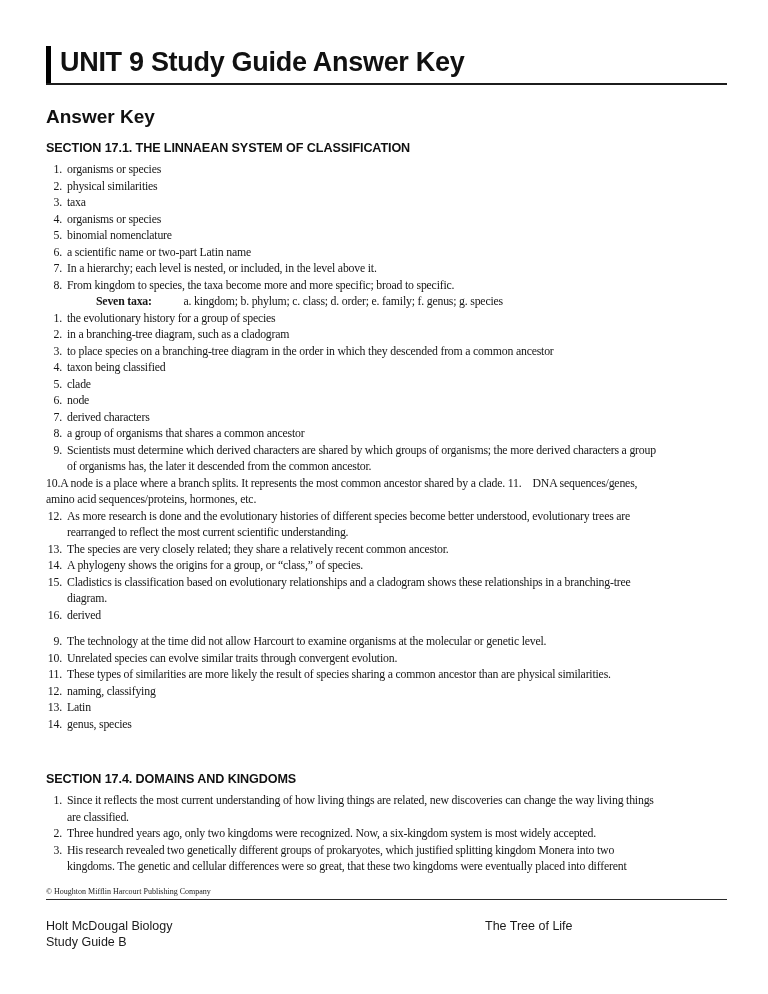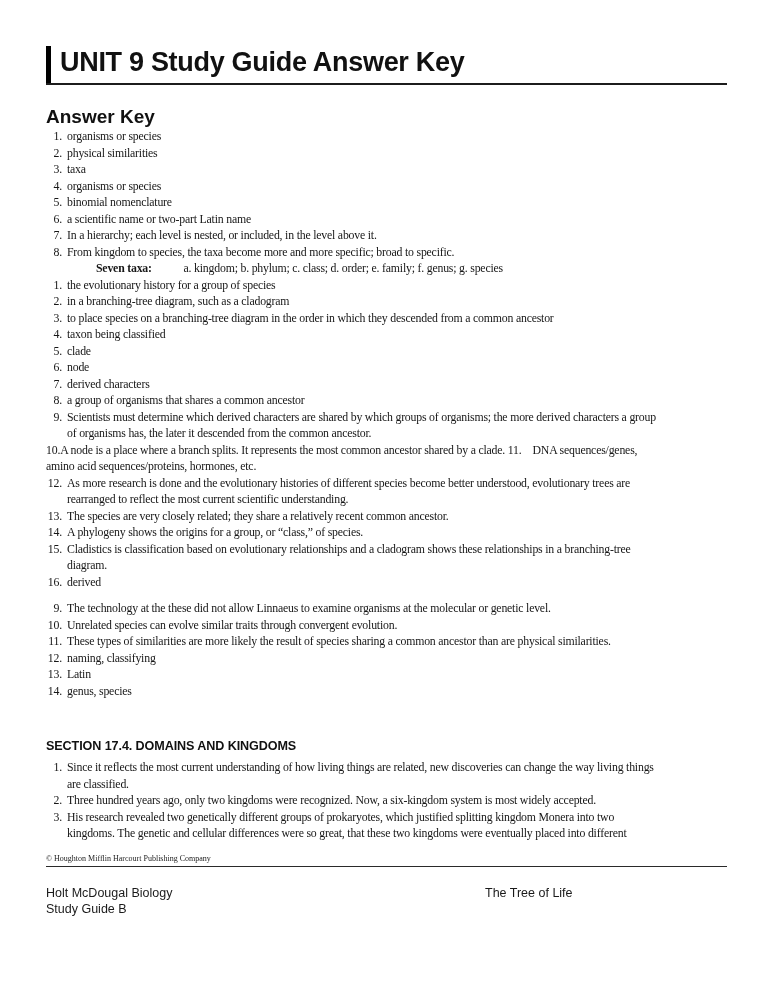--- a/index.html
+++ b/index.html
@@ -94,20 +94,21 @@
 <body>
 
 <div class="page">
 
   <div class="title-block">
     <h1>UNIT 9 Study Guide Answer Key</h1>
   </div>
 
   <h2 class="answer-key">Answer Key</h2>
 
+  <h3 class="section-heading">SECTION 17.1. THE LINNAEAN SYSTEM OF CLASSIFICATION</h3>
   <div class="olist">
       <div class="li">
         <span class="num">1.</span>
         <span class="txt">organisms or species</span>
       </div>
       <div class="li">
         <span class="num">2.</span>
         <span class="txt">physical similarities</span>
       </div>
       <div class="li">
@@ -202,21 +203,21 @@
 diagram.</span>
       </div>
       <div class="li">
         <span class="num">16.</span>
         <span class="txt">derived</span>
       </div>
     </div>
   <div class="olist gap-before">
       <div class="li">
         <span class="num">9.</span>
-        <span class="txt">The technology at the these did not allow Linnaeus to examine organisms at the molecular or genetic level.</span>
+        <span class="txt">The technology at the time did not allow Harcourt to examine organisms at the molecular or genetic level.</span>
       </div>
       <div class="li">
         <span class="num">10.</span>
         <span class="txt">Unrelated species can evolve similar traits through convergent evolution.</span>
       </div>
       <div class="li">
         <span class="num">11.</span>
         <span class="txt">These types of similarities are more likely the result of species sharing a common ancestor than are physical similarities.</span>
       </div>
       <div class="li">

